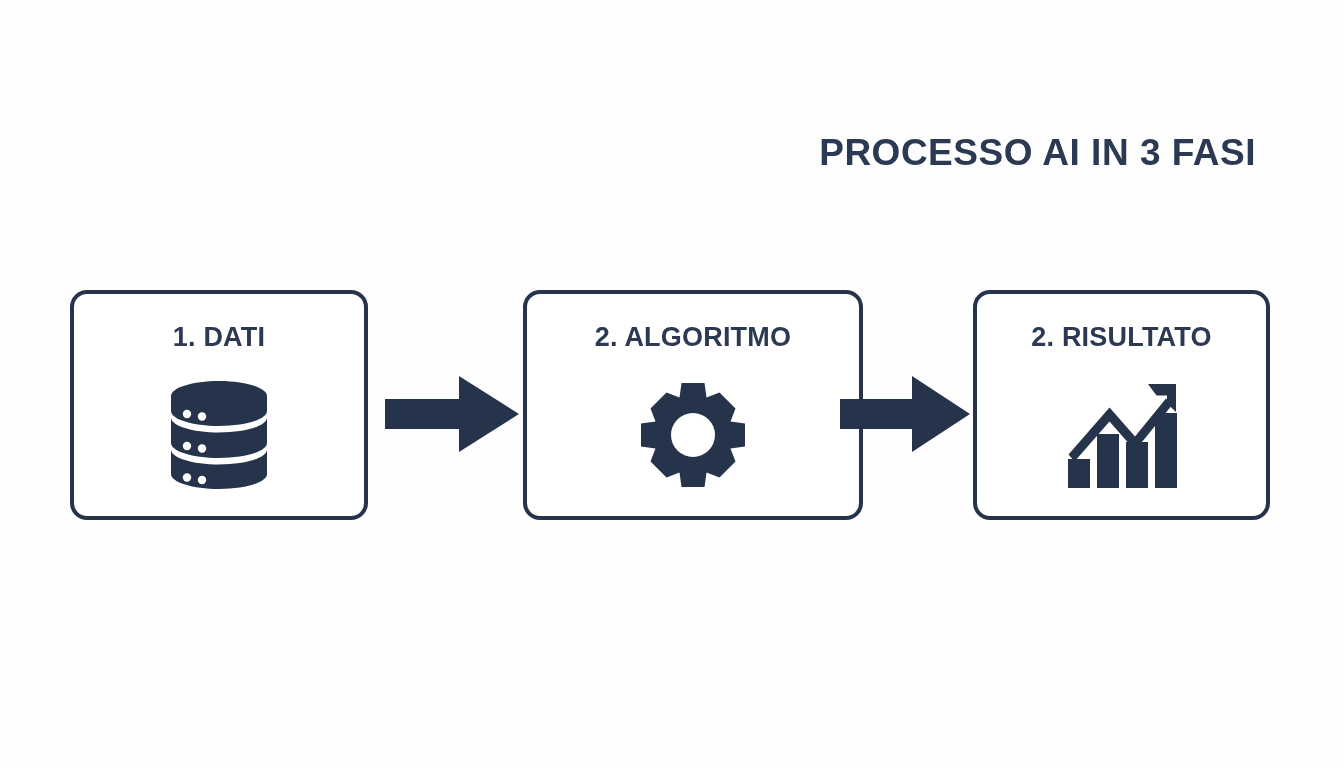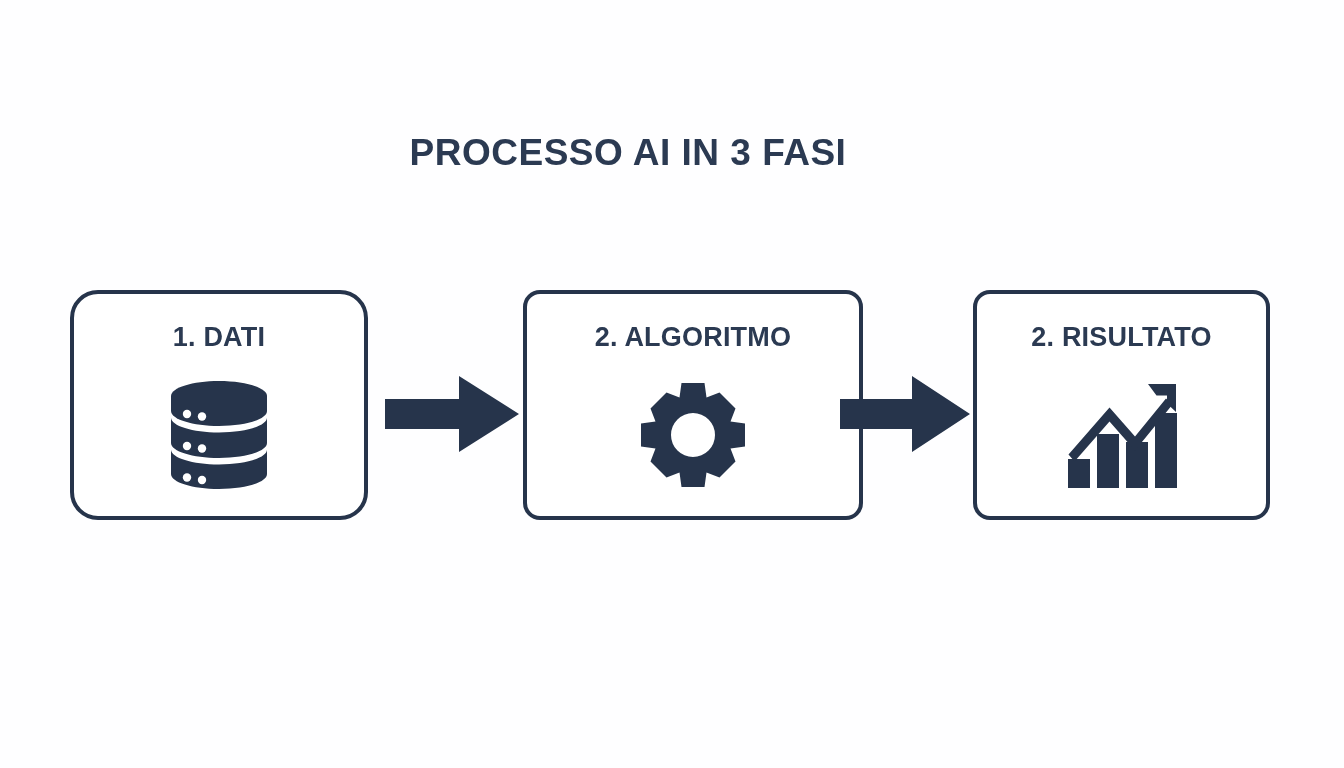--- a/index.html
+++ b/index.html
@@ -21,39 +21,39 @@
     height: 768px;
     background: #fefeff;
   }
 
   
   .diagram-title {
     position: absolute;
     left: 0;
     top: 132px;
     width: 1256px;
-    text-align: center;
+    text-align: right;
     font-size: 37px;
     font-weight: bold;
     letter-spacing: 0.5px;
     color: #2b3a52;
     white-space: nowrap;
   }
 
   
   .step-box {
     position: absolute;
     top: 290px;
     height: 230px;
     box-sizing: border-box;
     border: 4px solid #26344b;
     border-radius: 17px;
     background: #ffffff;
   }
-  #step-box-1 { left: 70px;  width: 298px; border-radius: 28px; }
+  #step-box-1 { left: 70px;  width: 298px; }
   #step-box-2 { left: 523px; width: 340px; }
   #step-box-3 { left: 973px; width: 297px; }
 
   .step-label {
     position: absolute;
     left: 0;
     top: 28px;
     width: 100%;
     text-align: center;
     font-size: 27px;

